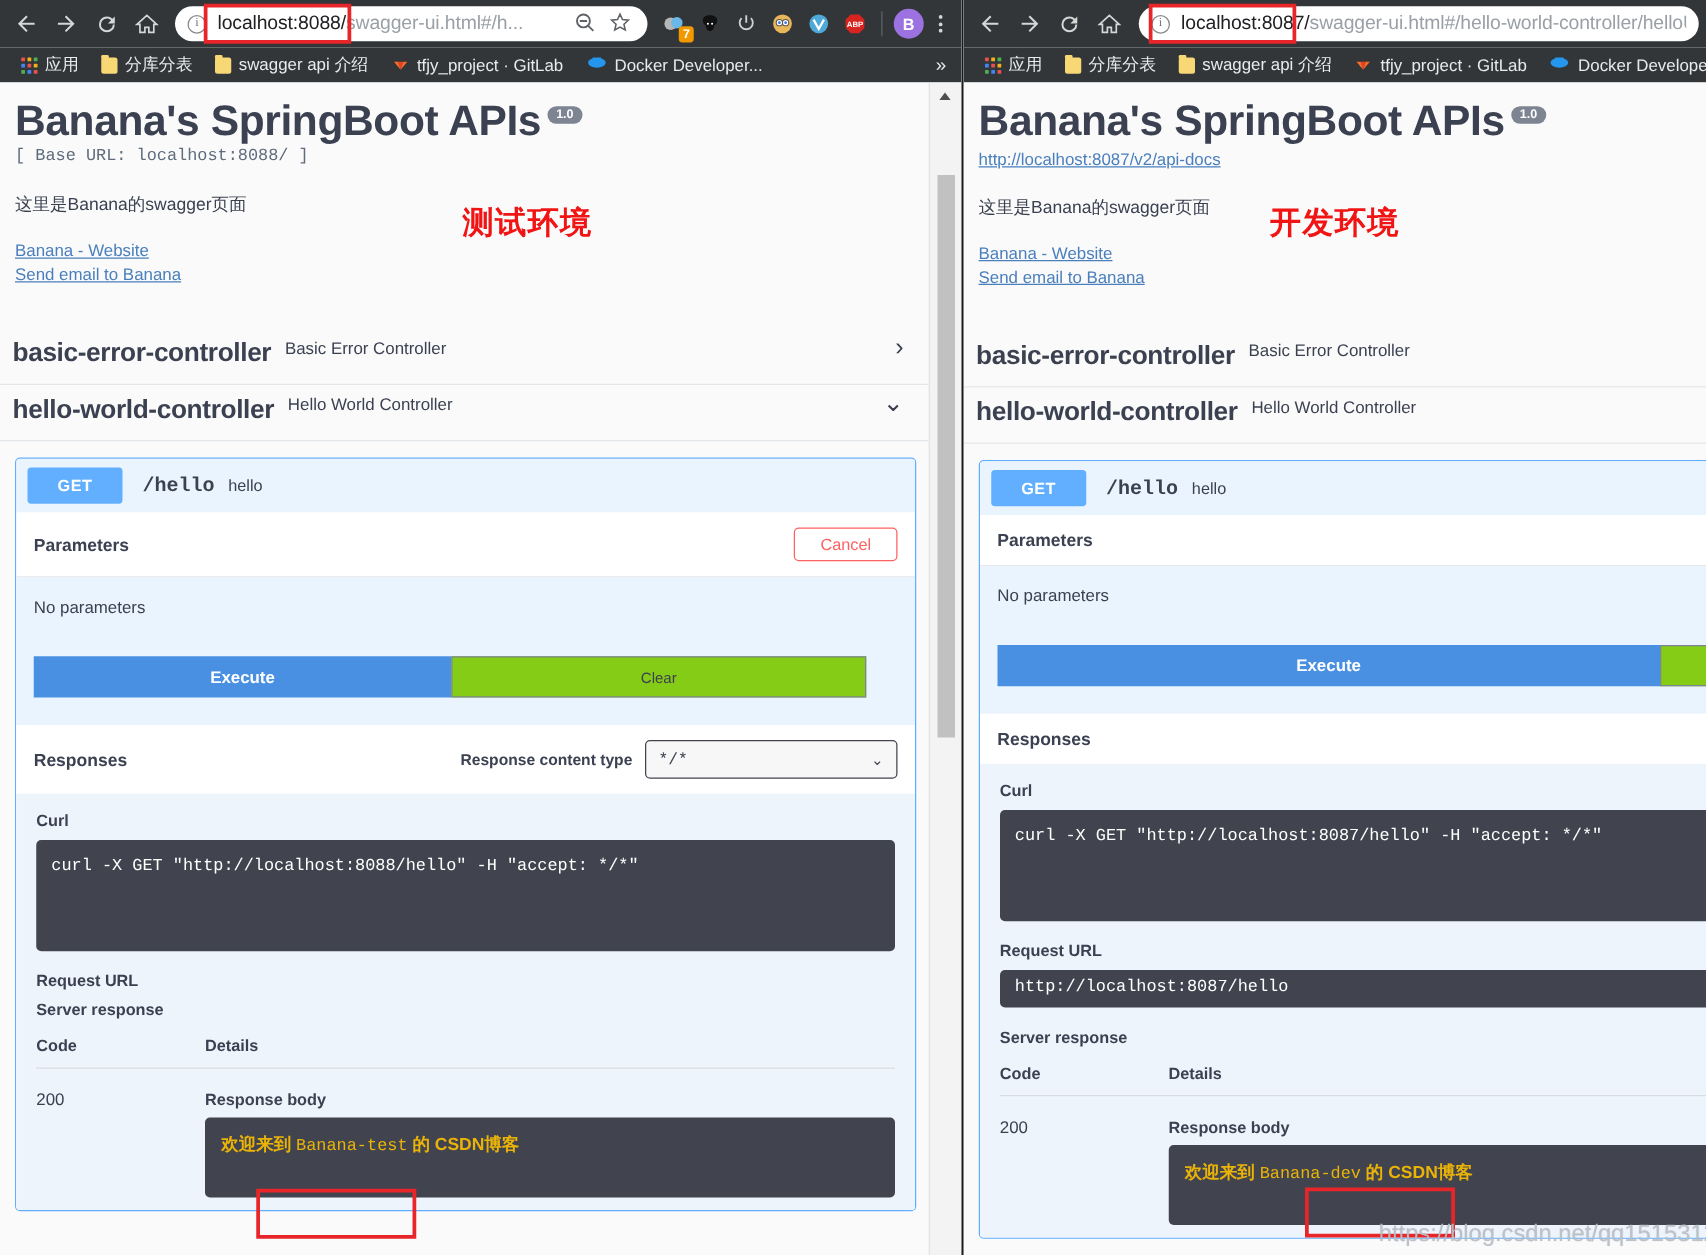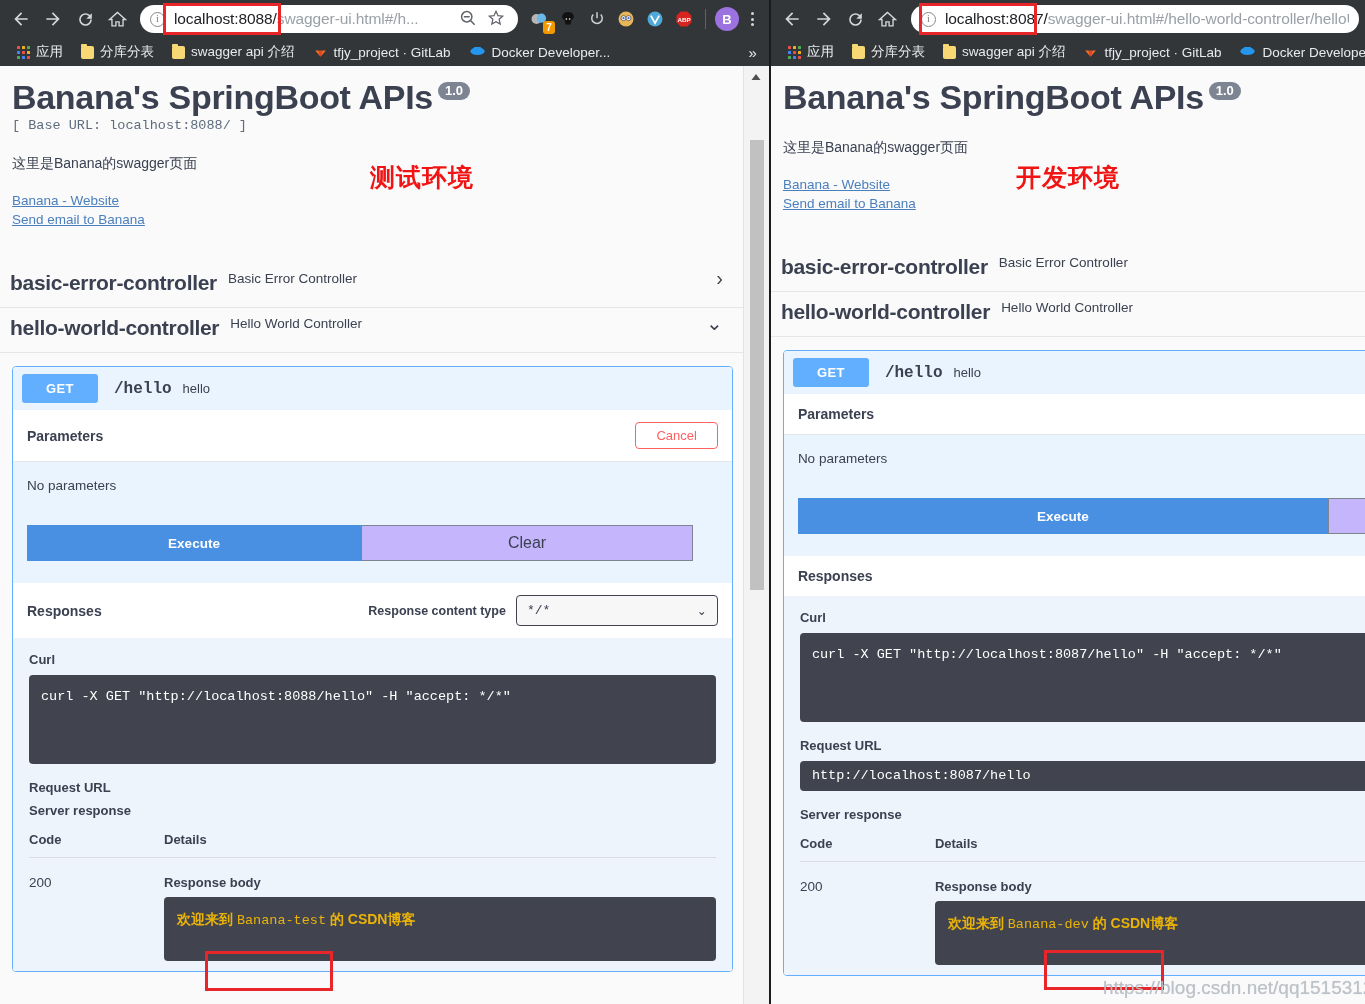--- a/index.html
+++ b/index.html
@@ -79,21 +79,21 @@
   .viewport { position:relative; background:#fafafa; height: calc(1004px - 66px); overflow:hidden; }
   .page-inner { position:relative; width: 100%; height:100%; }
 
   .info-block { padding: 12px 20px 0 12px; position:relative; background:#fafafa; }
   h1.api-title {
     font-size: 34px; font-weight: bold; color:#3b4151; letter-spacing:-0.3px;
     display:inline-block; font-family:"Liberation Sans", sans-serif;
   }
   .version-badge {
     display:inline-block; vertical-align: 14px; margin-left:5px;
-    background:#7d8492; color:#fff; font-size:13px; font-weight:bold;
+    background:#7d8492; color:#fff; font-size:10px; font-weight:bold;
     border-radius: 10px; padding: 1px 7px 2px;
   }
   .base-url { font-family:"Liberation Mono", monospace; font-size:13.5px; color:#5f6c7d; margin-top:1px;}
   .api-docs-link { display:block; font-size:13.5px; color:#4a7fbd; text-decoration:underline; margin-top: 3px;}
   .desc { font-size:14px; color:#3b4151; margin-top: 22px; }
   .mail-links { margin-top: 18px; }
   .mail-links a { display:block; font-size:13.5px; color:#4a7fbd; text-decoration:underline; line-height:19px;}
   .env-label {
     position:absolute; font-size:25px; font-weight:bold; color:#f01414;
     letter-spacing:1px;
@@ -132,21 +132,21 @@
     font-size:13px; border-radius:4px; padding: 5px 20px; font-family:inherit;
   }
   .params-area { background:#eaf4fe; padding: 16px 14px 22px; }
   .no-params { font-size:13.5px; color:#3b4151; }
   .exec-row { display:flex; margin-top: 32px; }
   .btn-execute {
     background:#4990e2; color:#fff; border:none; font-size:13.5px; font-weight:bold;
     padding: 9px 0; flex: 0 0 334px; font-family:inherit;
   }
   .btn-clear {
-    background:#c4b5fd; color:#3b4151; border:1.6px solid #7d8492; font-size:16px;
+    background:#84cc16; color:#3b4151; border:1.6px solid #7d8492; font-size:12px;
     padding: 8px 0; flex: 0 0 332px; font-family:inherit;
   }
 
   .responses-head { display:flex; align-items:center; padding: 12px 14px; background:#fff; }
   .rct-label { margin-left:auto; font-size:12.5px; font-weight:bold; color:#3b4151; margin-right:10px;}
   .rct-select {
     border:1.6px solid #41444e; border-radius:4px; background:#f7f7f7; font-size:13px;
     color:#3b4151; padding: 7px 10px; width: 202px; display:flex; align-items:center;
     font-family:"Liberation Mono", monospace;
   }
@@ -517,20 +517,21 @@
         </span>
         <span class="bm-label">Docker Developer...</span>
       </div>
     </div>
 
     <div class="viewport">
       <div class="page-inner">
 
         <div class="info-block">
           <h1 class="api-title">Banana's SpringBoot APIs</h1><span class="version-badge">1.0</span>
+          <a class="api-docs-link" href="#">http://localhost:8087/v2/api-docs</a>
           <div class="desc">这里是Banana的swagger页面</div>
           <div class="mail-links">
             <a href="#">Banana - Website</a>
             <a href="#">Send email to Banana</a>
           </div>
           <div class="env-label" style="left:245px; top:95px;">开发环境</div>
         </div>
 
         <div class="tag-block">
           <div class="tag-row">

